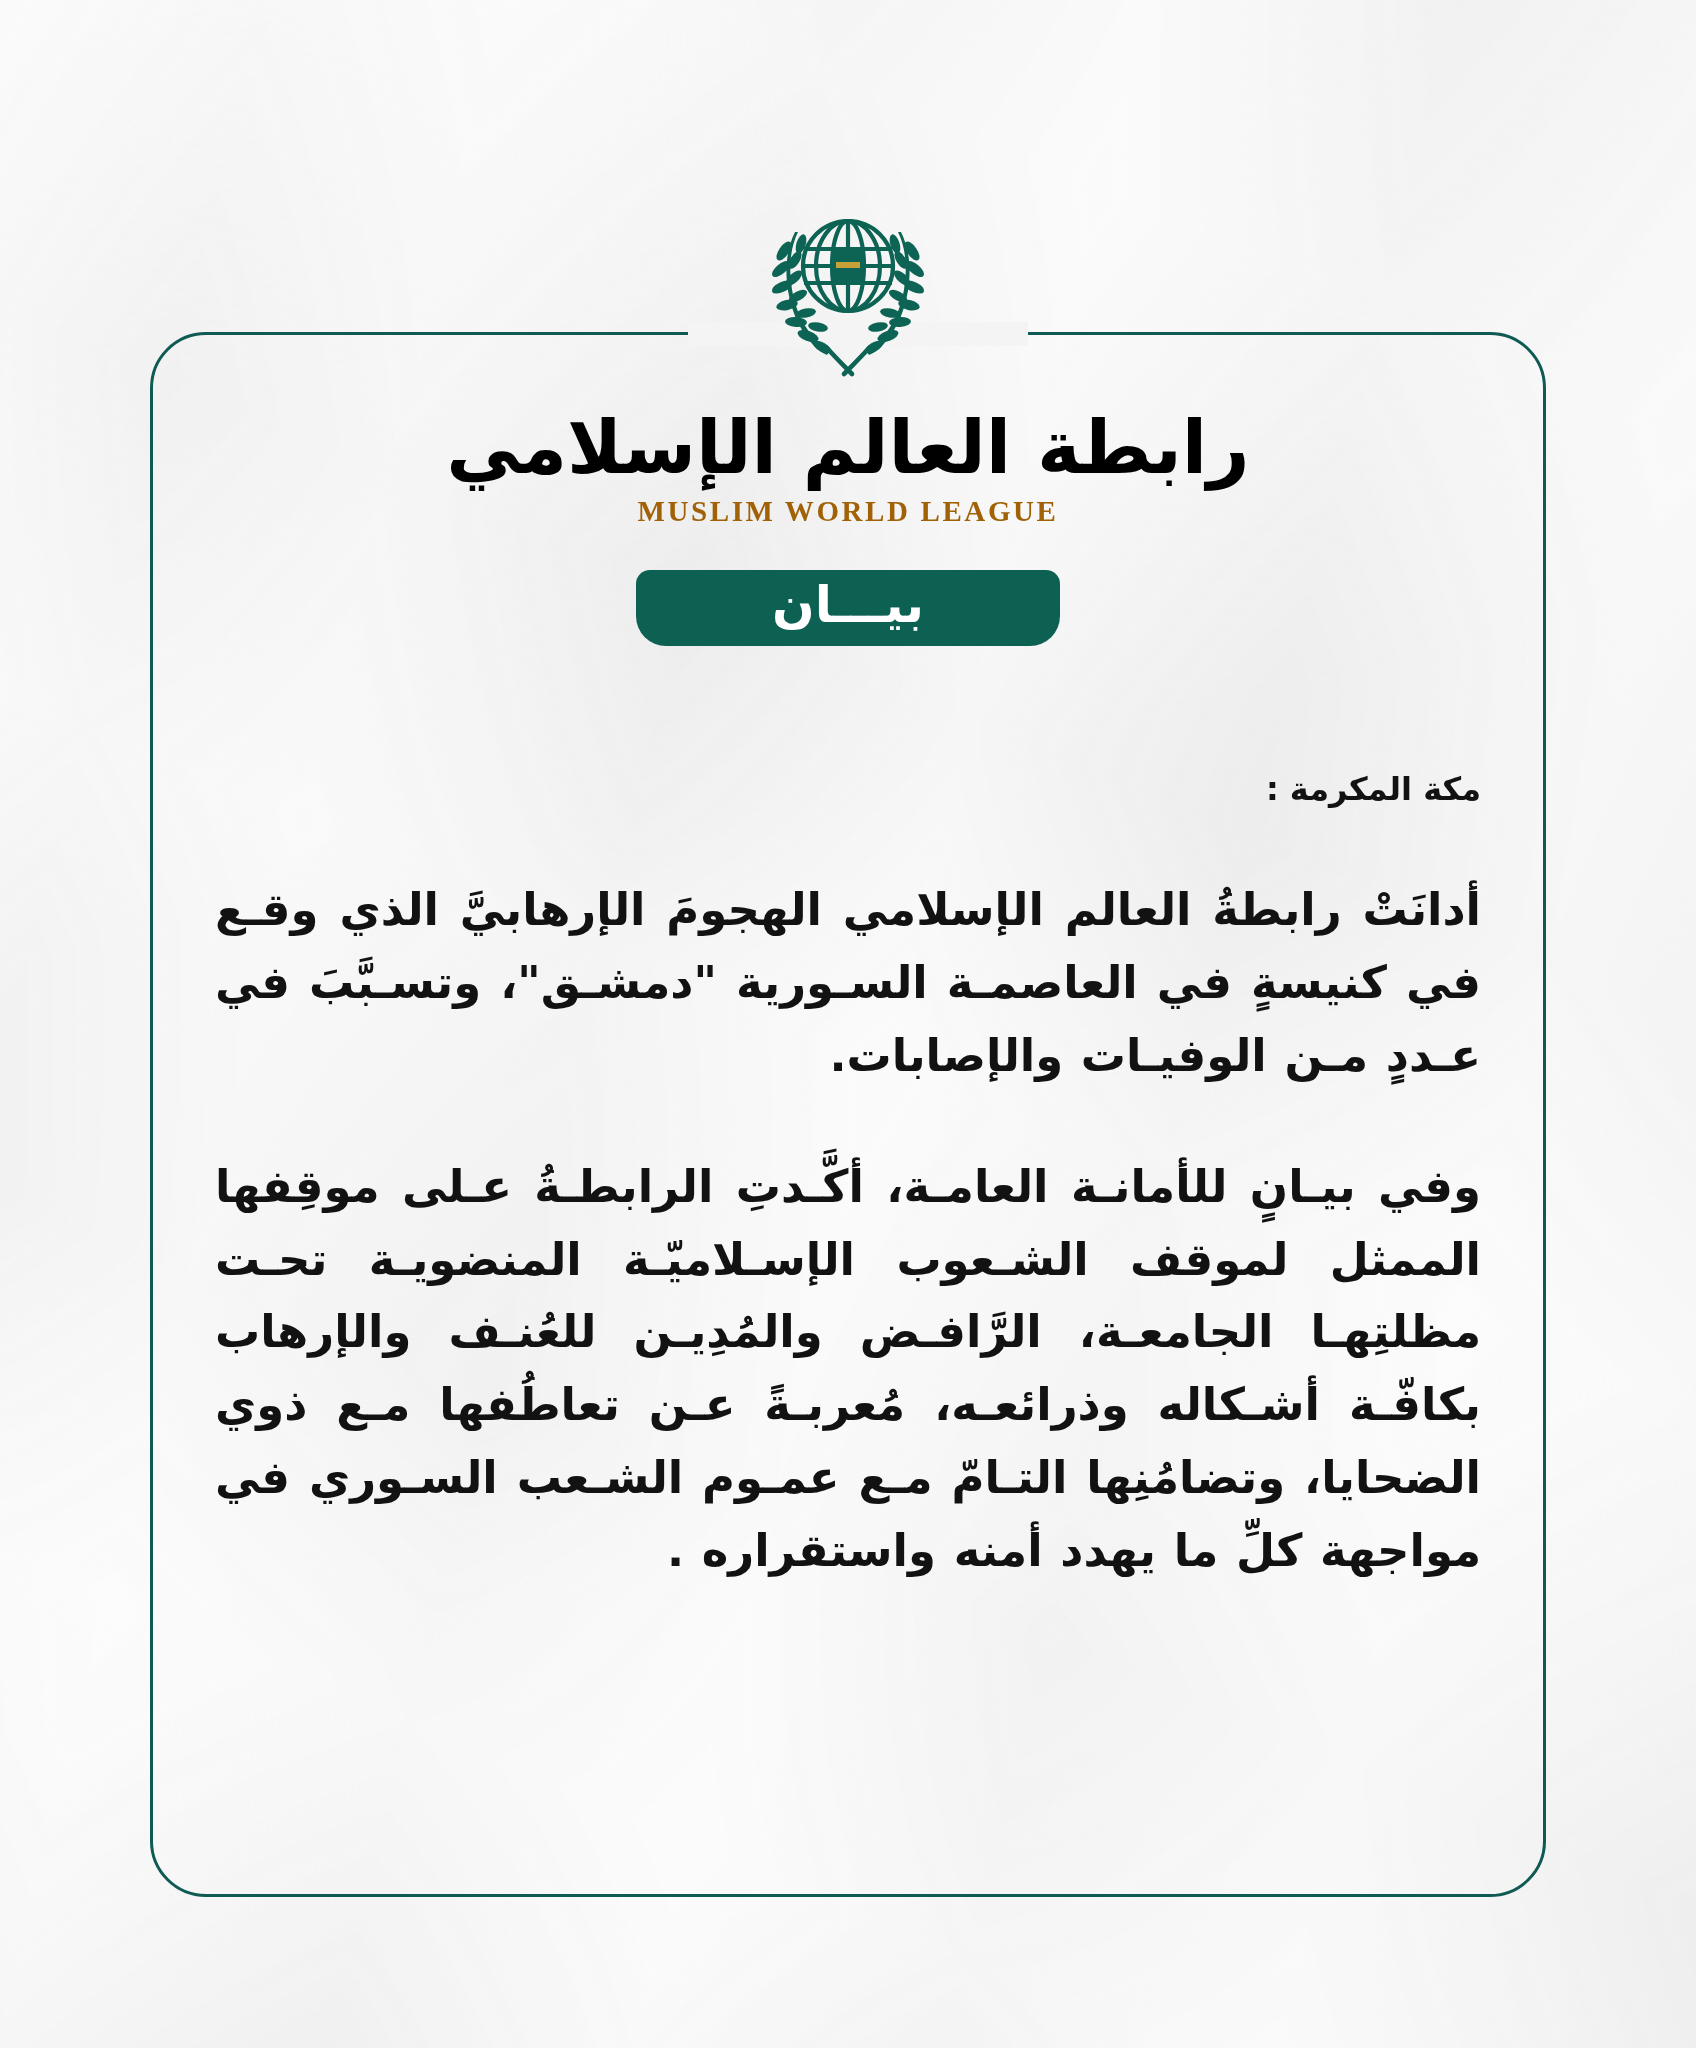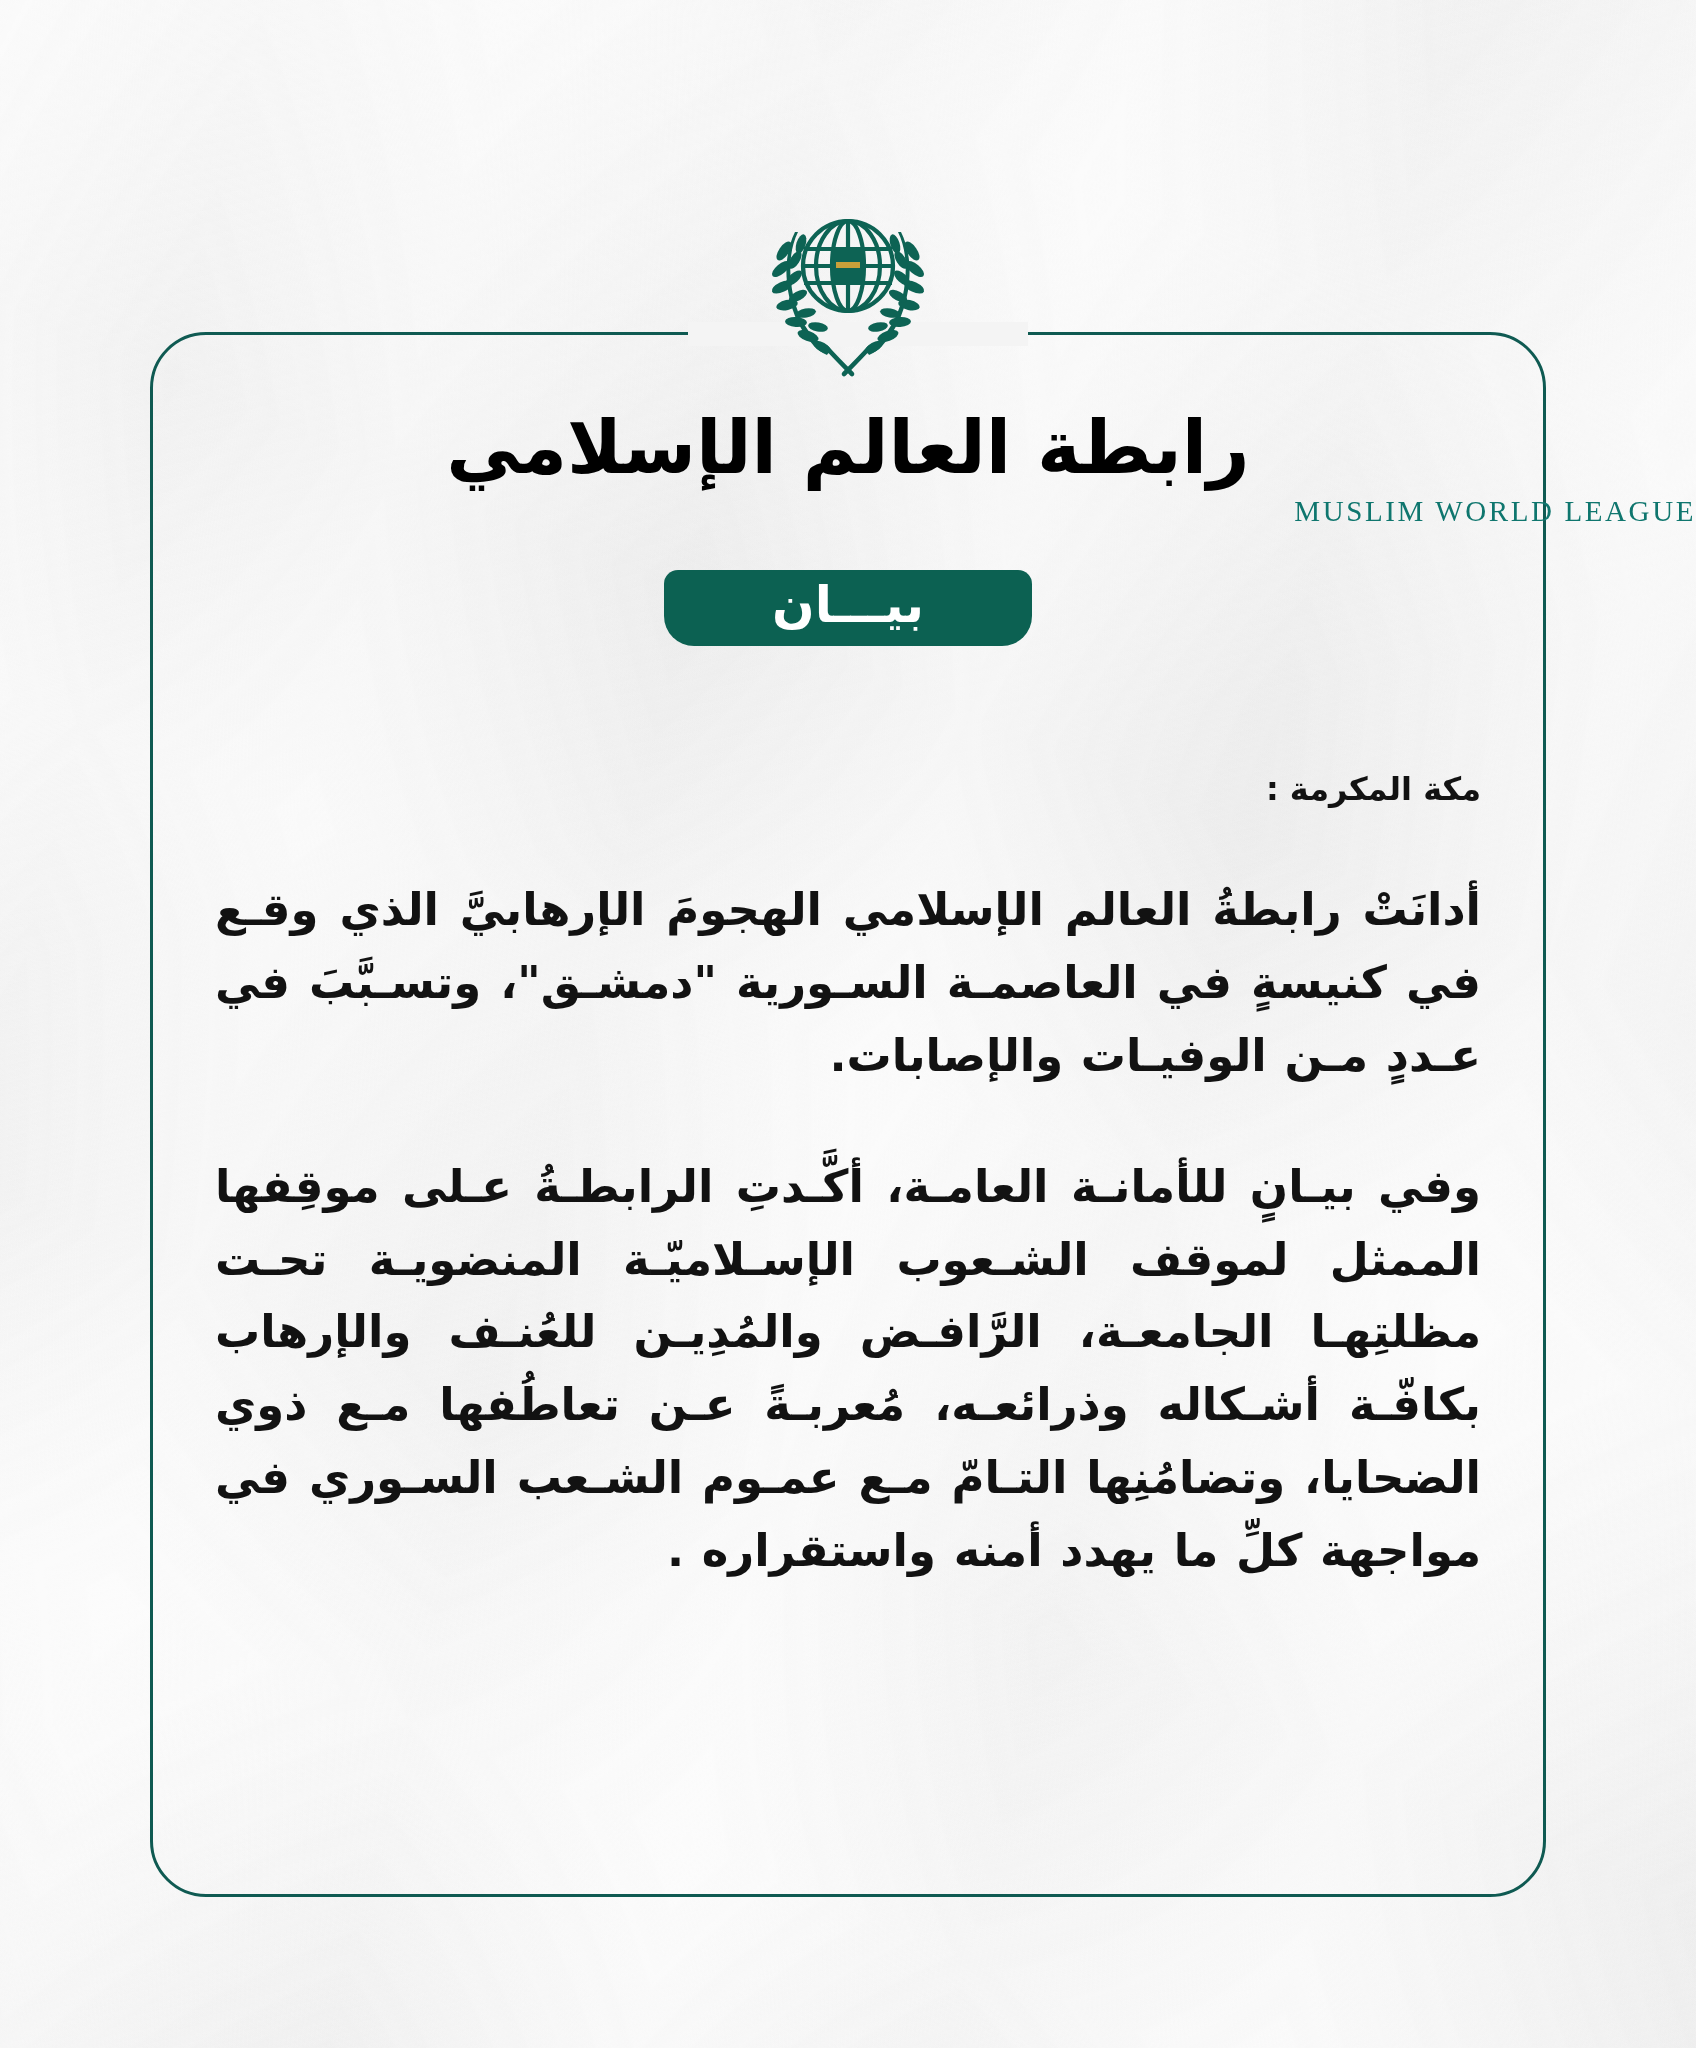--- a/index.html
+++ b/index.html
@@ -87,41 +87,40 @@
     font-weight: 700;
     letter-spacing: -2px;
     white-space: nowrap;
     direction: rtl;
   }
 
   .brand-latin {
     margin-top: 6px;
     font-family: "Liberation Serif", "DejaVu Serif", serif;
     font-size: 29px;
-    font-weight: 400;
+    font-weight: 700;
     letter-spacing: 2.6px;
-    color: #0f766e;
+    color: #a16207;
     direction: ltr;
-    text-align: right;
   }
 
   
   .badge-wrap {
     position: absolute;
     left: 0;
     right: 0;
     top: 570px;
     display: flex;
     justify-content: center;
     z-index: 4;
   }
   .badge {
     background: #0c6152;
     color: #ffffff;
-    width: 368px;
+    width: 424px;
     height: 76px;
     border-radius: 14px 14px 30px 30px;
     display: flex;
     align-items: center;
     justify-content: center;
     font-family: "DejaVu Sans", "Liberation Sans", sans-serif;
     font-size: 50px;
     font-weight: 700;
     letter-spacing: 2px;
     padding-bottom: 6px;

